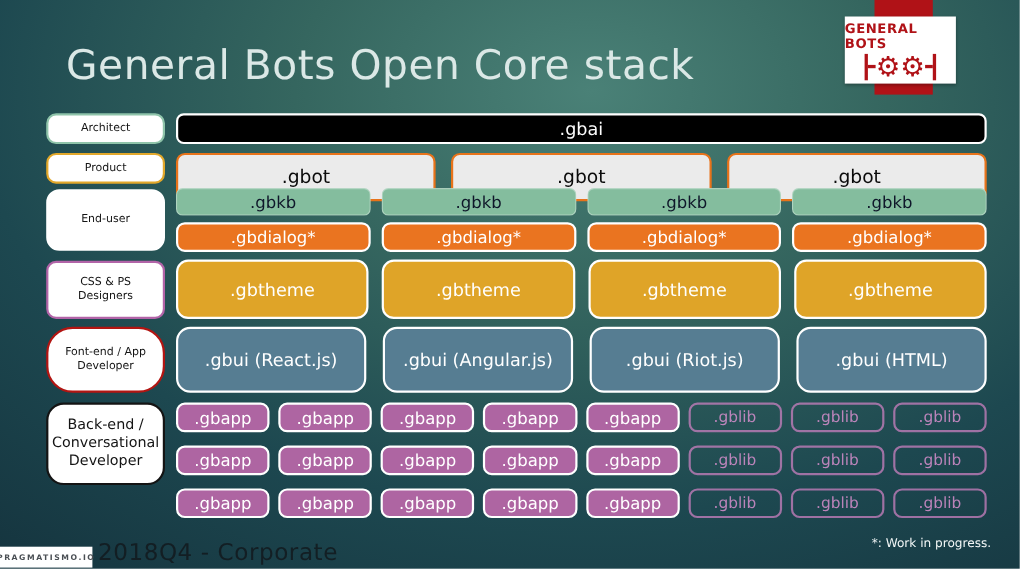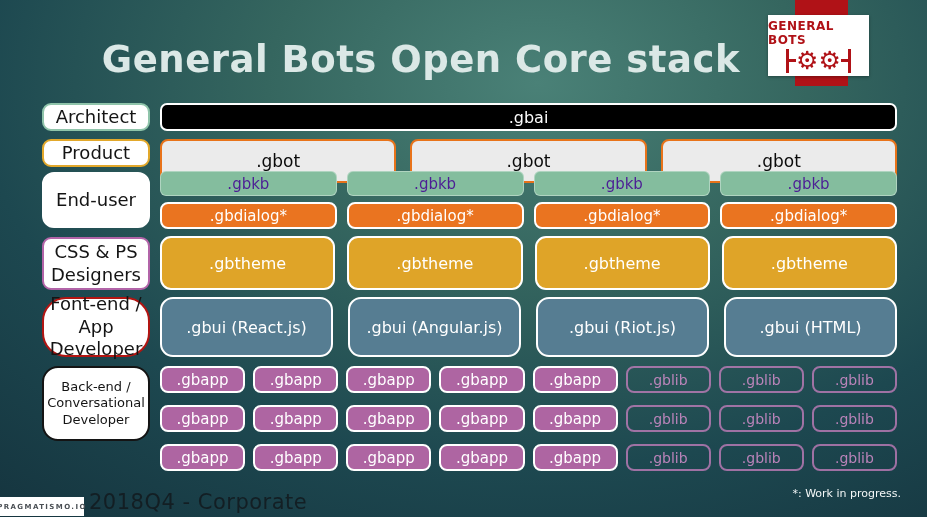--- a/index.html
+++ b/index.html
@@ -7,59 +7,59 @@
     width:927px;height:517px;overflow:hidden;
     font-family:"DejaVu Sans","Liberation Sans",sans-serif;
   }
   .slide{
     position:relative;width:927px;height:517px;overflow:hidden;
     background:radial-gradient(ellipse 900px 620px at 58% 16%, #4a8177 0%, #35665f 30%, #1d4850 62%, #132f3a 100%);
   }
   
   .title{
     position:absolute;left:60px;top:38px;width:680px;
-    font-size:37px;letter-spacing:.5px;color:#dbe8e6;font-weight:700;text-align:right;
+    font-size:37px;letter-spacing:.5px;color:#dbe8e6;font-weight:400;
   }
   
   .ribbon{position:absolute;left:795px;top:0;width:53px;height:86px;background:#b01217;}
   .logo-card{
     position:absolute;left:768px;top:15px;width:101px;height:61px;background:#ffffff;
     display:flex;flex-direction:column;align-items:center;justify-content:center;gap:2px;
     box-shadow:0 1px 3px rgba(0,0,0,.35);
   }
   .logo-brand{color:#b01217;font-weight:bold;font-size:12px;letter-spacing:.5px;}
   .gear-row{display:flex;align-items:center;color:#b01217;}
   .gbar{width:3px;height:24px;background:#b01217;}
   .gline{width:7px;height:3px;background:#b01217;}
   .gear{font-size:25px;line-height:24px;}
   
   .rlabel{
     position:absolute;left:42px;width:108px;background:#ffffff;border-radius:9px;
     display:flex;align-items:center;justify-content:center;text-align:center;
-    color:#141414;font-size:18px;line-height:1.25;box-sizing:border-box;border:2px solid #fff;
+    color:#141414;font-size:10px;line-height:1.25;box-sizing:border-box;border:2px solid #fff;
     padding:2px 4px;
   }
   .lbl-architect{top:103px;height:28px;border-color:#8fc4aa;}
   .lbl-product{top:139px;height:28px;border-color:#e2a82b;}
   .lbl-enduser{top:172px;height:56px;border-radius:12px;}
   .lbl-designers{top:237px;height:53px;border-color:#b264a8;}
   .lbl-frontend{top:297px;height:60px;border-color:#b21512;border-radius:24px;}
   .lbl-backend{top:366px;height:75px;border-color:#141414;border-radius:16px;font-size:13px;}
   
   .grow{position:absolute;left:160px;width:737px;display:flex;box-sizing:border-box;}
   .cell{
     flex:1;display:flex;align-items:center;justify-content:center;
     box-sizing:border-box;color:#fff;white-space:nowrap;
   }
   .row-gbai{top:103px;height:28px;}
   .gbai{background:#000;border:2px solid #fff;border-radius:7px;font-size:16px;color:#fdfdfd;}
   .row-gbot{top:139px;height:44px;gap:14px;}
   .gbot{background:#ebebeb;border:2px solid #e8731a;border-radius:8px;color:#0b0b0b;font-size:17px;}
   .row-gbkb{top:171px;height:25px;gap:10px;}
-  .gbkb{background:#84bd9e;border:1px solid rgba(255,255,255,.35);border-radius:6px;color:#4c1d95;font-size:15px;}
+  .gbkb{background:#84bd9e;border:1px solid rgba(255,255,255,.35);border-radius:6px;color:#0f172a;font-size:15px;}
   .row-gbdialog{top:202px;height:27px;gap:10px;}
   .gbdialog{background:#ea7420;border:2px solid #fff;border-radius:8px;font-size:15px;}
   .row-gbtheme{top:236px;height:54px;gap:12px;}
   .gbtheme{background:#dfa428;border:2px solid #fff;border-radius:11px;font-size:16px;}
   .row-gbui{top:297px;height:60px;gap:15px;}
   .gbui{background:#567d92;border:2px solid #fff;border-radius:13px;font-size:16px;}
   .row-gbapp{height:27px;gap:8px;}
   .row-app1{top:366px;} .row-app2{top:405px;} .row-app3{top:444px;}
   .gbapp{background:#ae65a2;border:2px solid #fff;border-radius:8px;font-size:15px;}
   .gblib{background:transparent;border:2px solid rgba(203,128,192,.75);border-radius:8px;

